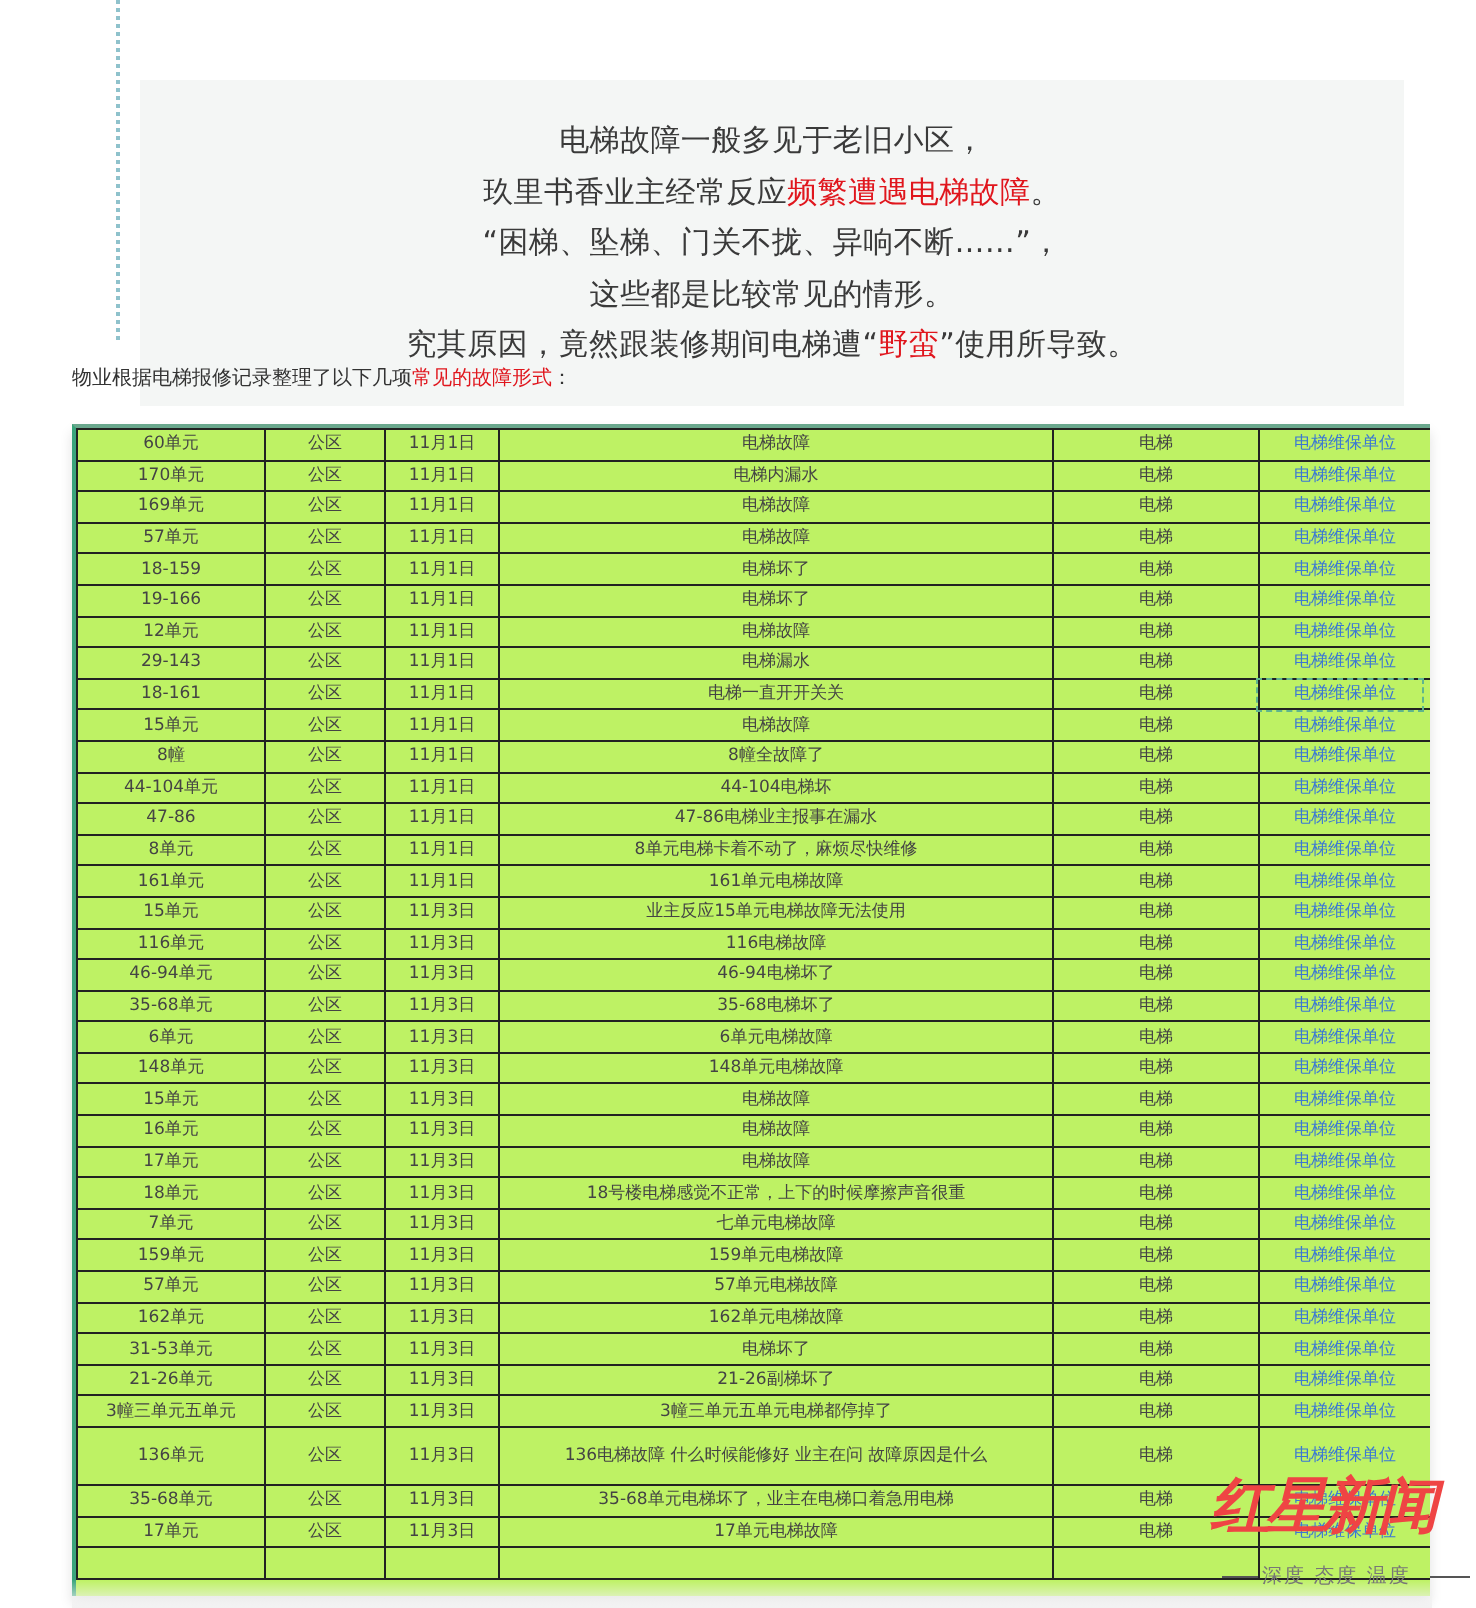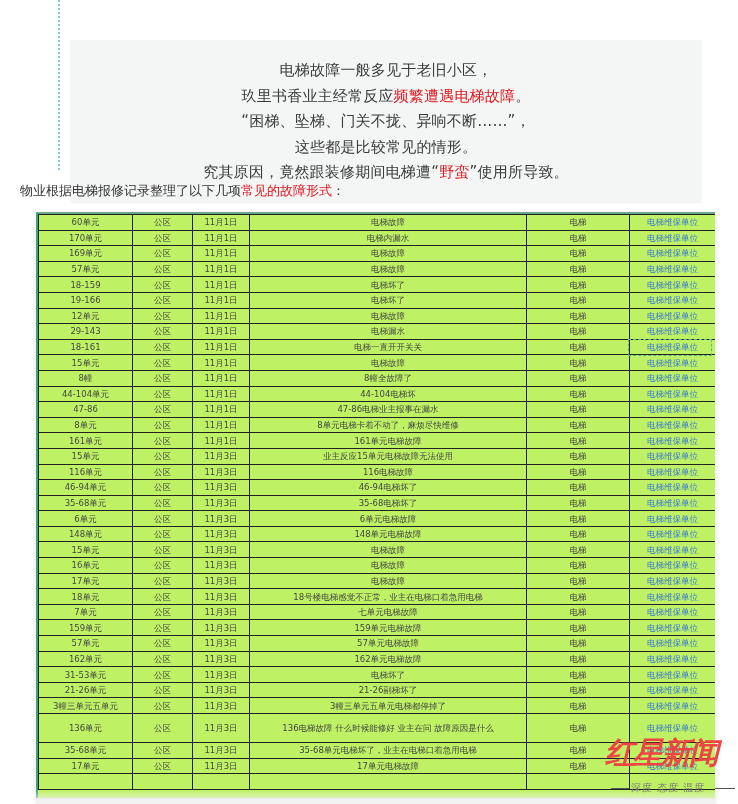--- a/index.html
+++ b/index.html
@@ -1,21 +1,21 @@
 <!DOCTYPE html>
 <html><head>
 <meta charset="utf-8">
 <style>
   html, body { margin:0; padding:0; background:#ffffff; }
   body { width:738px; height:804px; overflow:hidden; position:relative; font-family:"DejaVu Sans","Liberation Sans",sans-serif; color:#333; }
   .dotline { position:absolute; left:58px; top:0; height:170px; border-left:2px dotted #8fc2cc; }
   .quote-box { position:absolute; left:70px; top:0; width:632px; height:163px; background:#f4f6f5; box-sizing:border-box; padding-top:18px; text-align:center;margin-top:40px; }
   .quote-line { font-size:15px; line-height:25.5px; color:#3a3a3a; white-space:nowrap; letter-spacing:0.2px; }
   .red { color:#e0161d; }
-  .intro { position:absolute; left:20px; top:182px; font-size:13px; color:#333; white-space:nowrap; }
+  .intro { position:absolute; left:36px; top:182px; font-size:10px; color:#333; white-space:nowrap; }
   .table-wrap { position:absolute; left:36px; top:212px; width:677px; height:584px; overflow:hidden; border-left:2px solid #3aa57c; border-top:2px solid #6aa88d; box-shadow:0 4px 6px rgba(0,0,0,0.12); background:#bef264; }
   table { border-collapse:collapse; width:677px; table-layout:fixed; }
   td { border:1px solid #222; font-size:8.5px; color:#444; text-align:center; height:14.6px; padding:0; white-space:nowrap; overflow:hidden; line-height:14px; }
   tr.tall td { height:28px; }
   td.link { color:#3b78d4; }
   col.c1 { width:94px; } col.c2 { width:60px; } col.c3 { width:57px; } col.c4 { width:277px; } col.c5 { width:103px; } col.c6 { width:86px; }
   .dash-box { position:absolute; left:628px; top:339px; width:84px; height:17px; border:1px dashed #5fb58e; box-sizing:border-box; }
   .fade { position:absolute; left:36px; top:790px; width:680px; height:14px; background:linear-gradient(#ffffff00,#f2f2f2); }
   .watermark { position:absolute; left:603px; top:733px; width:135px; height:71px; }
   .wm-main { position:absolute; left:2px; top:0; font-family:"DejaVu Serif","Liberation Serif",serif; font-weight:bold; font-size:30px; color:#ef4444; letter-spacing:-2px; font-style:italic; white-space:nowrap; }
@@ -239,21 +239,21 @@
           <td>公区</td>
           <td>11月3日</td>
           <td>电梯故障</td>
           <td>电梯</td>
           <td class="link">电梯维保单位</td>
         </tr>
         <tr>
           <td>18单元</td>
           <td>公区</td>
           <td>11月3日</td>
-          <td>18号楼电梯感觉不正常，业主在电梯口着急用电梯</td>
+          <td>18号楼电梯感觉不正常，上下的时候摩擦声音很重</td>
           <td>电梯</td>
           <td class="link">电梯维保单位</td>
         </tr>
         <tr>
           <td>7单元</td>
           <td>公区</td>
           <td>11月3日</td>
           <td>七单元电梯故障</td>
           <td>电梯</td>
           <td class="link">电梯维保单位</td>

